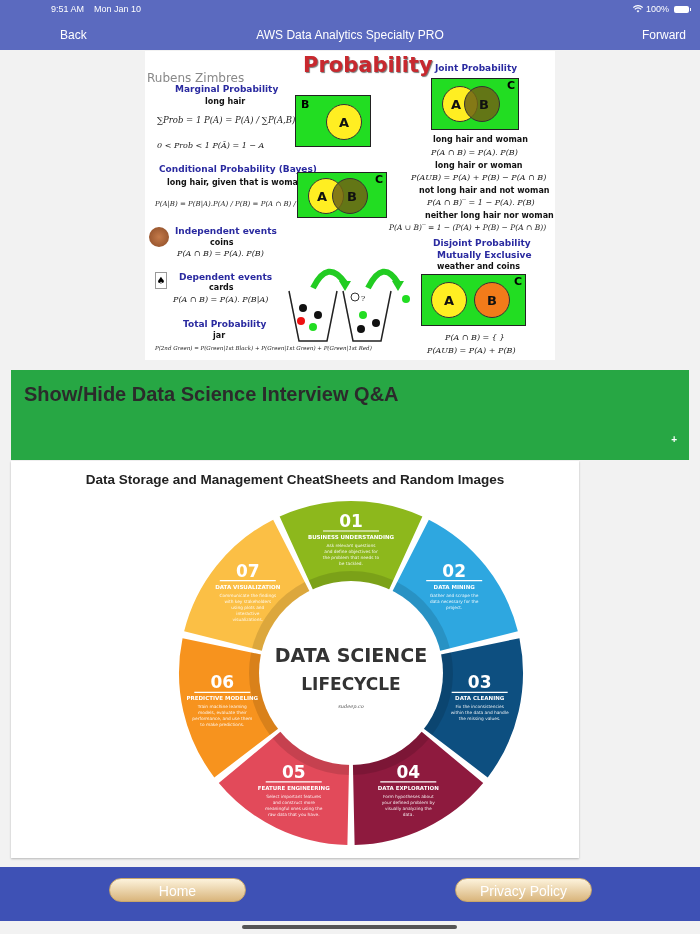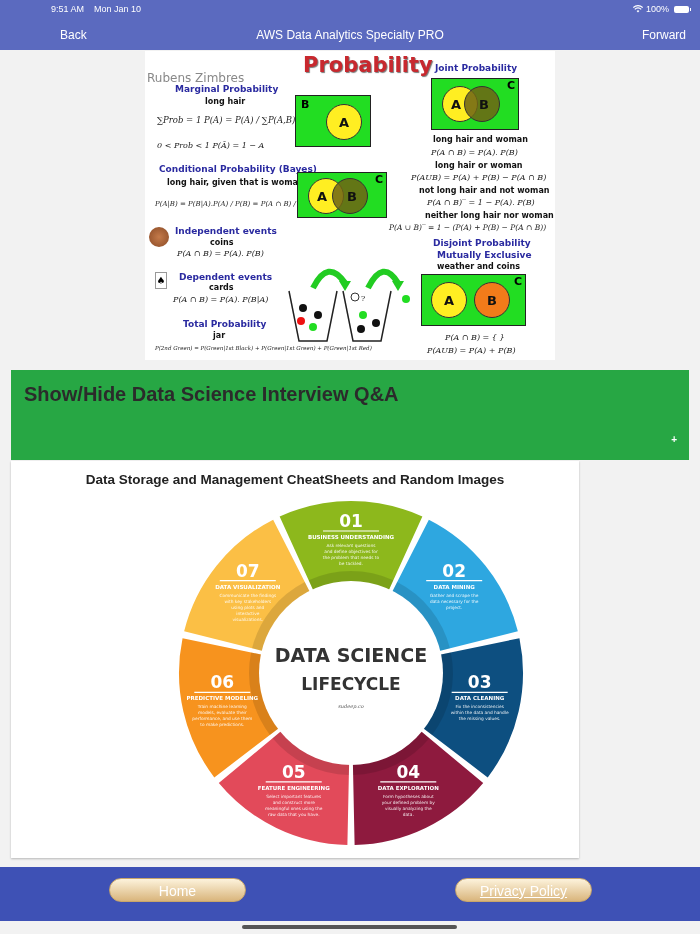--- a/index.html
+++ b/index.html
@@ -233,15 +233,15 @@
           <text x="71.79824431422006" y="111.6993461546472" font-size="4.3" opacity="0.9">using plots and</text>
           <text x="71.79824431422006" y="117.6993461546472" font-size="4.3" opacity="0.9">interactive</text>
           <text x="71.79824431422006" y="123.6993461546472" font-size="4.3" opacity="0.9">visualizations.</text>
         </g>
       </g>
   </svg>
 </div>
 
 <div class="bottombar">
   <div class="pill" style="left:109px;">Home</div>
-  <div class="pill" style="left:455px;text-decoration:underline;">Privacy Policy</div>
+  <div class="pill" style="left:455px;">Privacy Policy</div>
 </div>
 <div class="home-ind"></div>
 
 </body></html>

